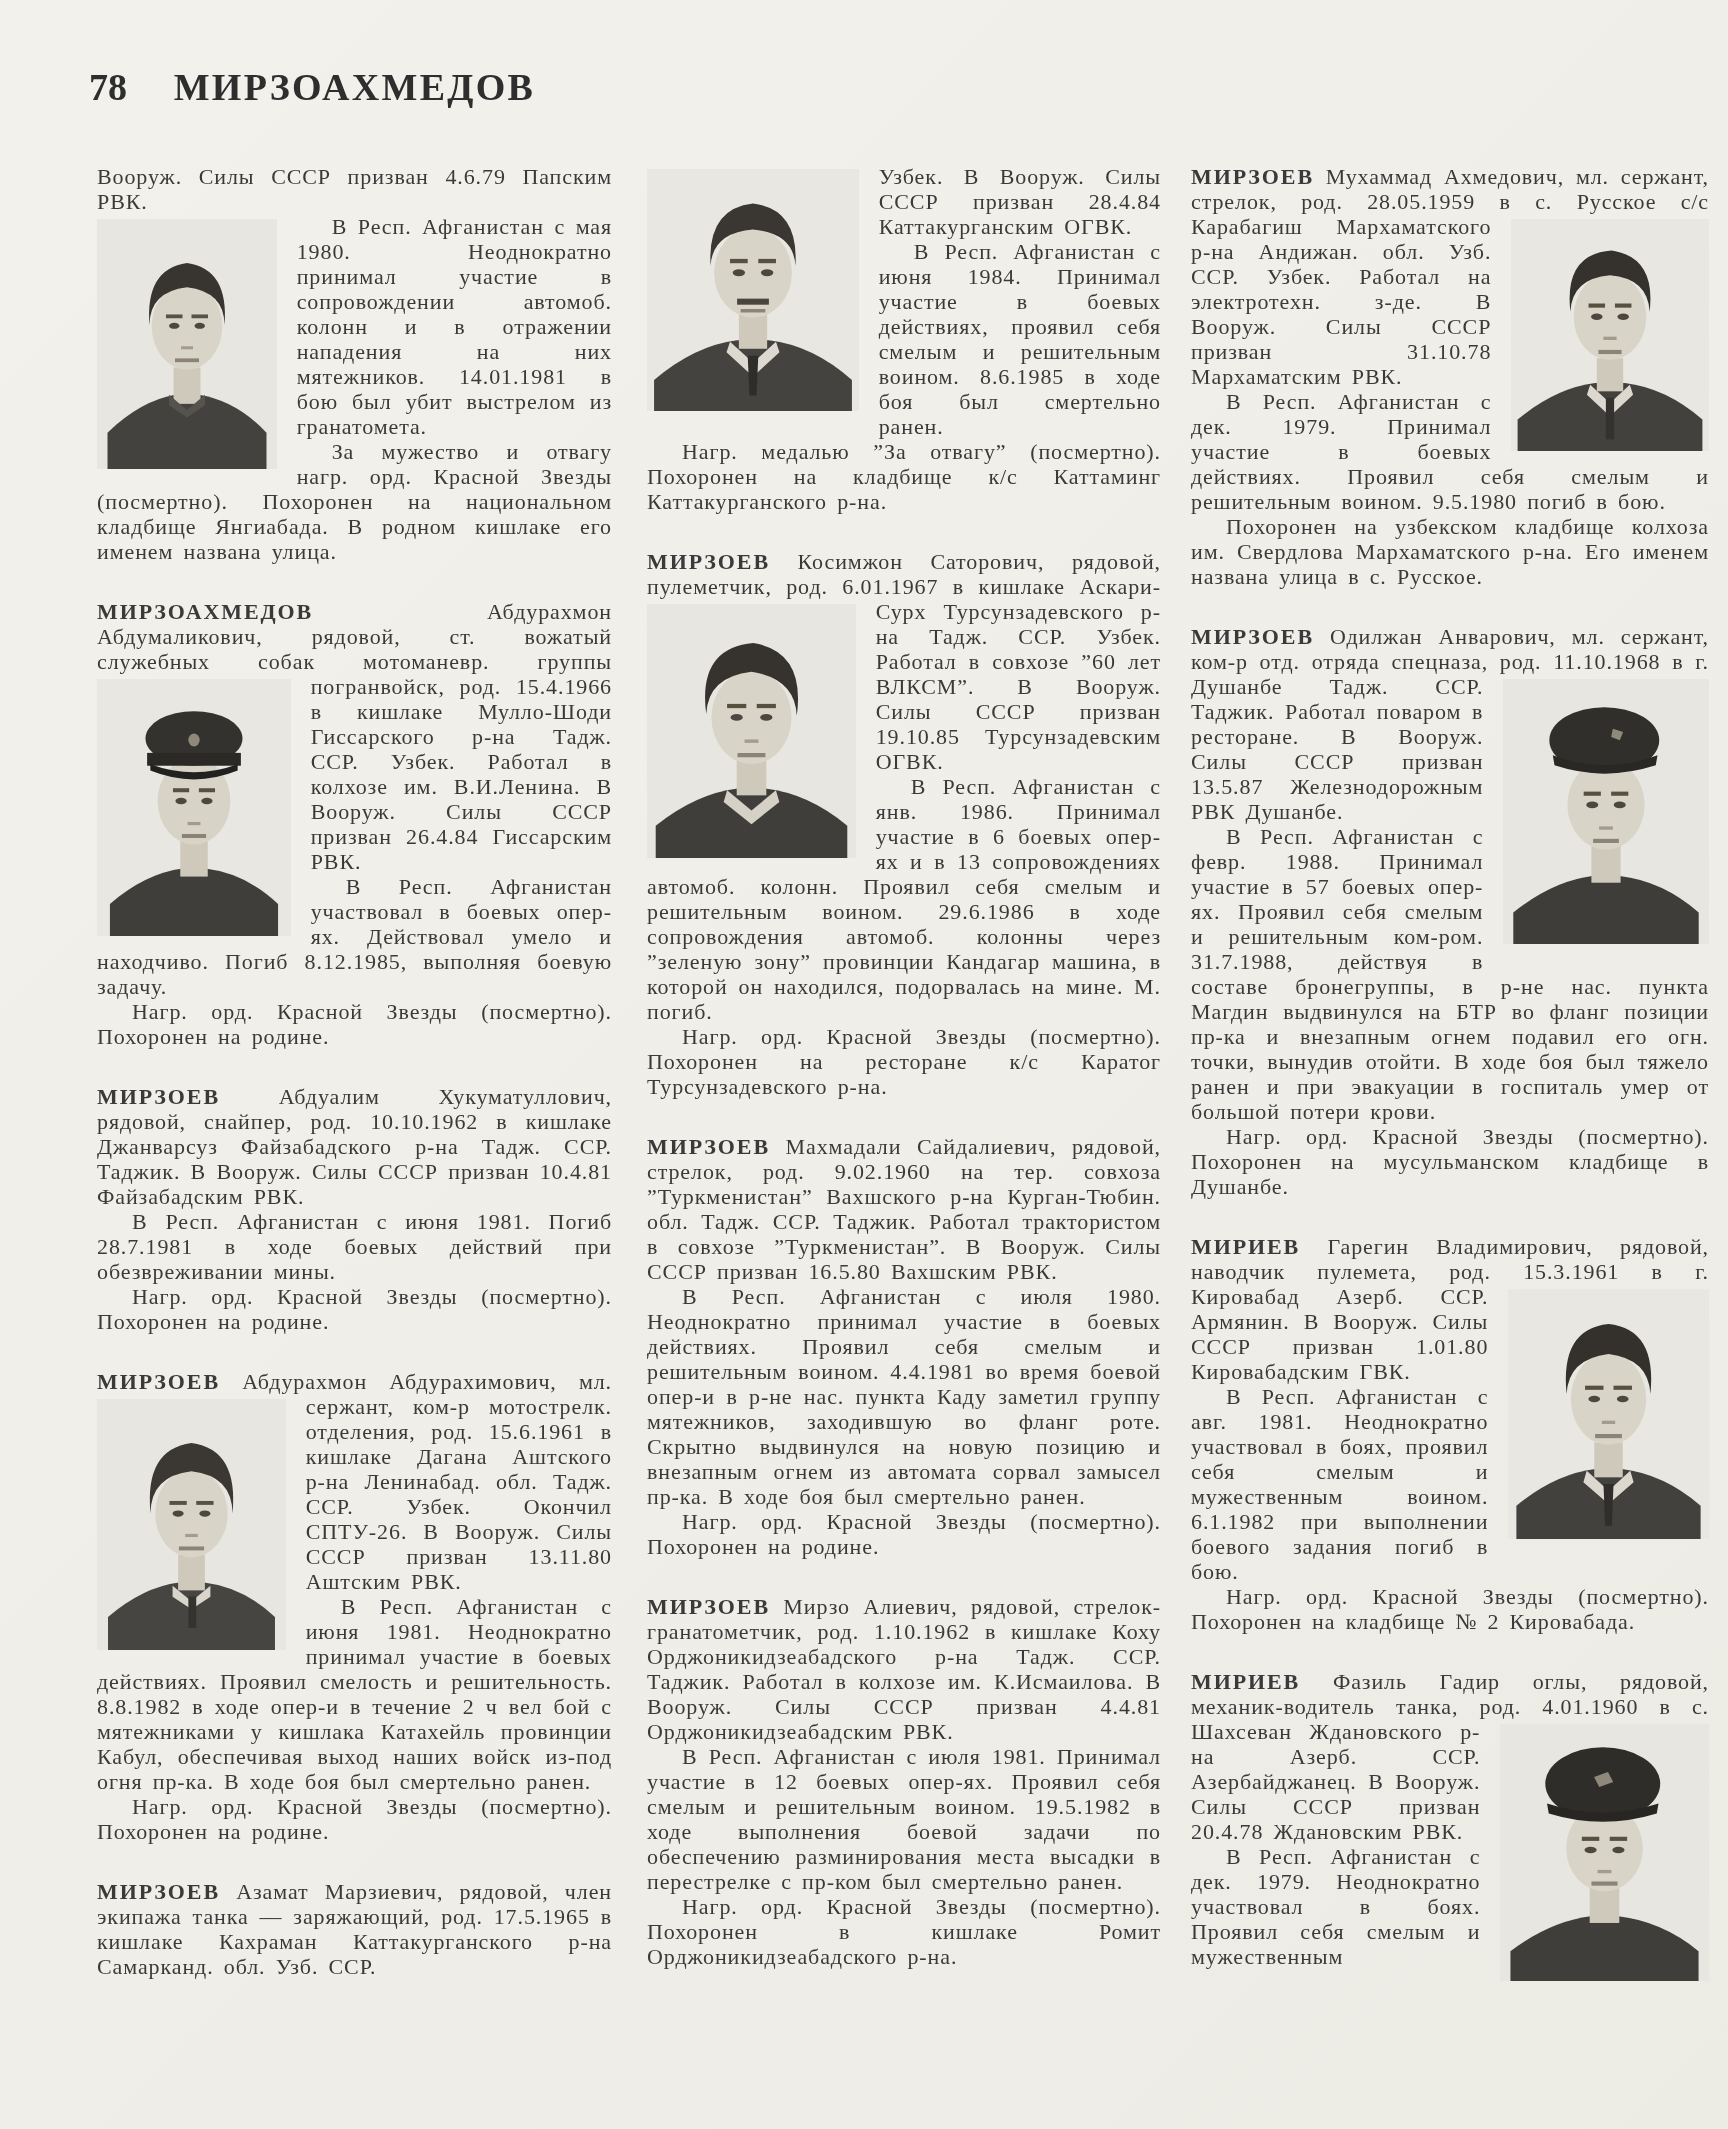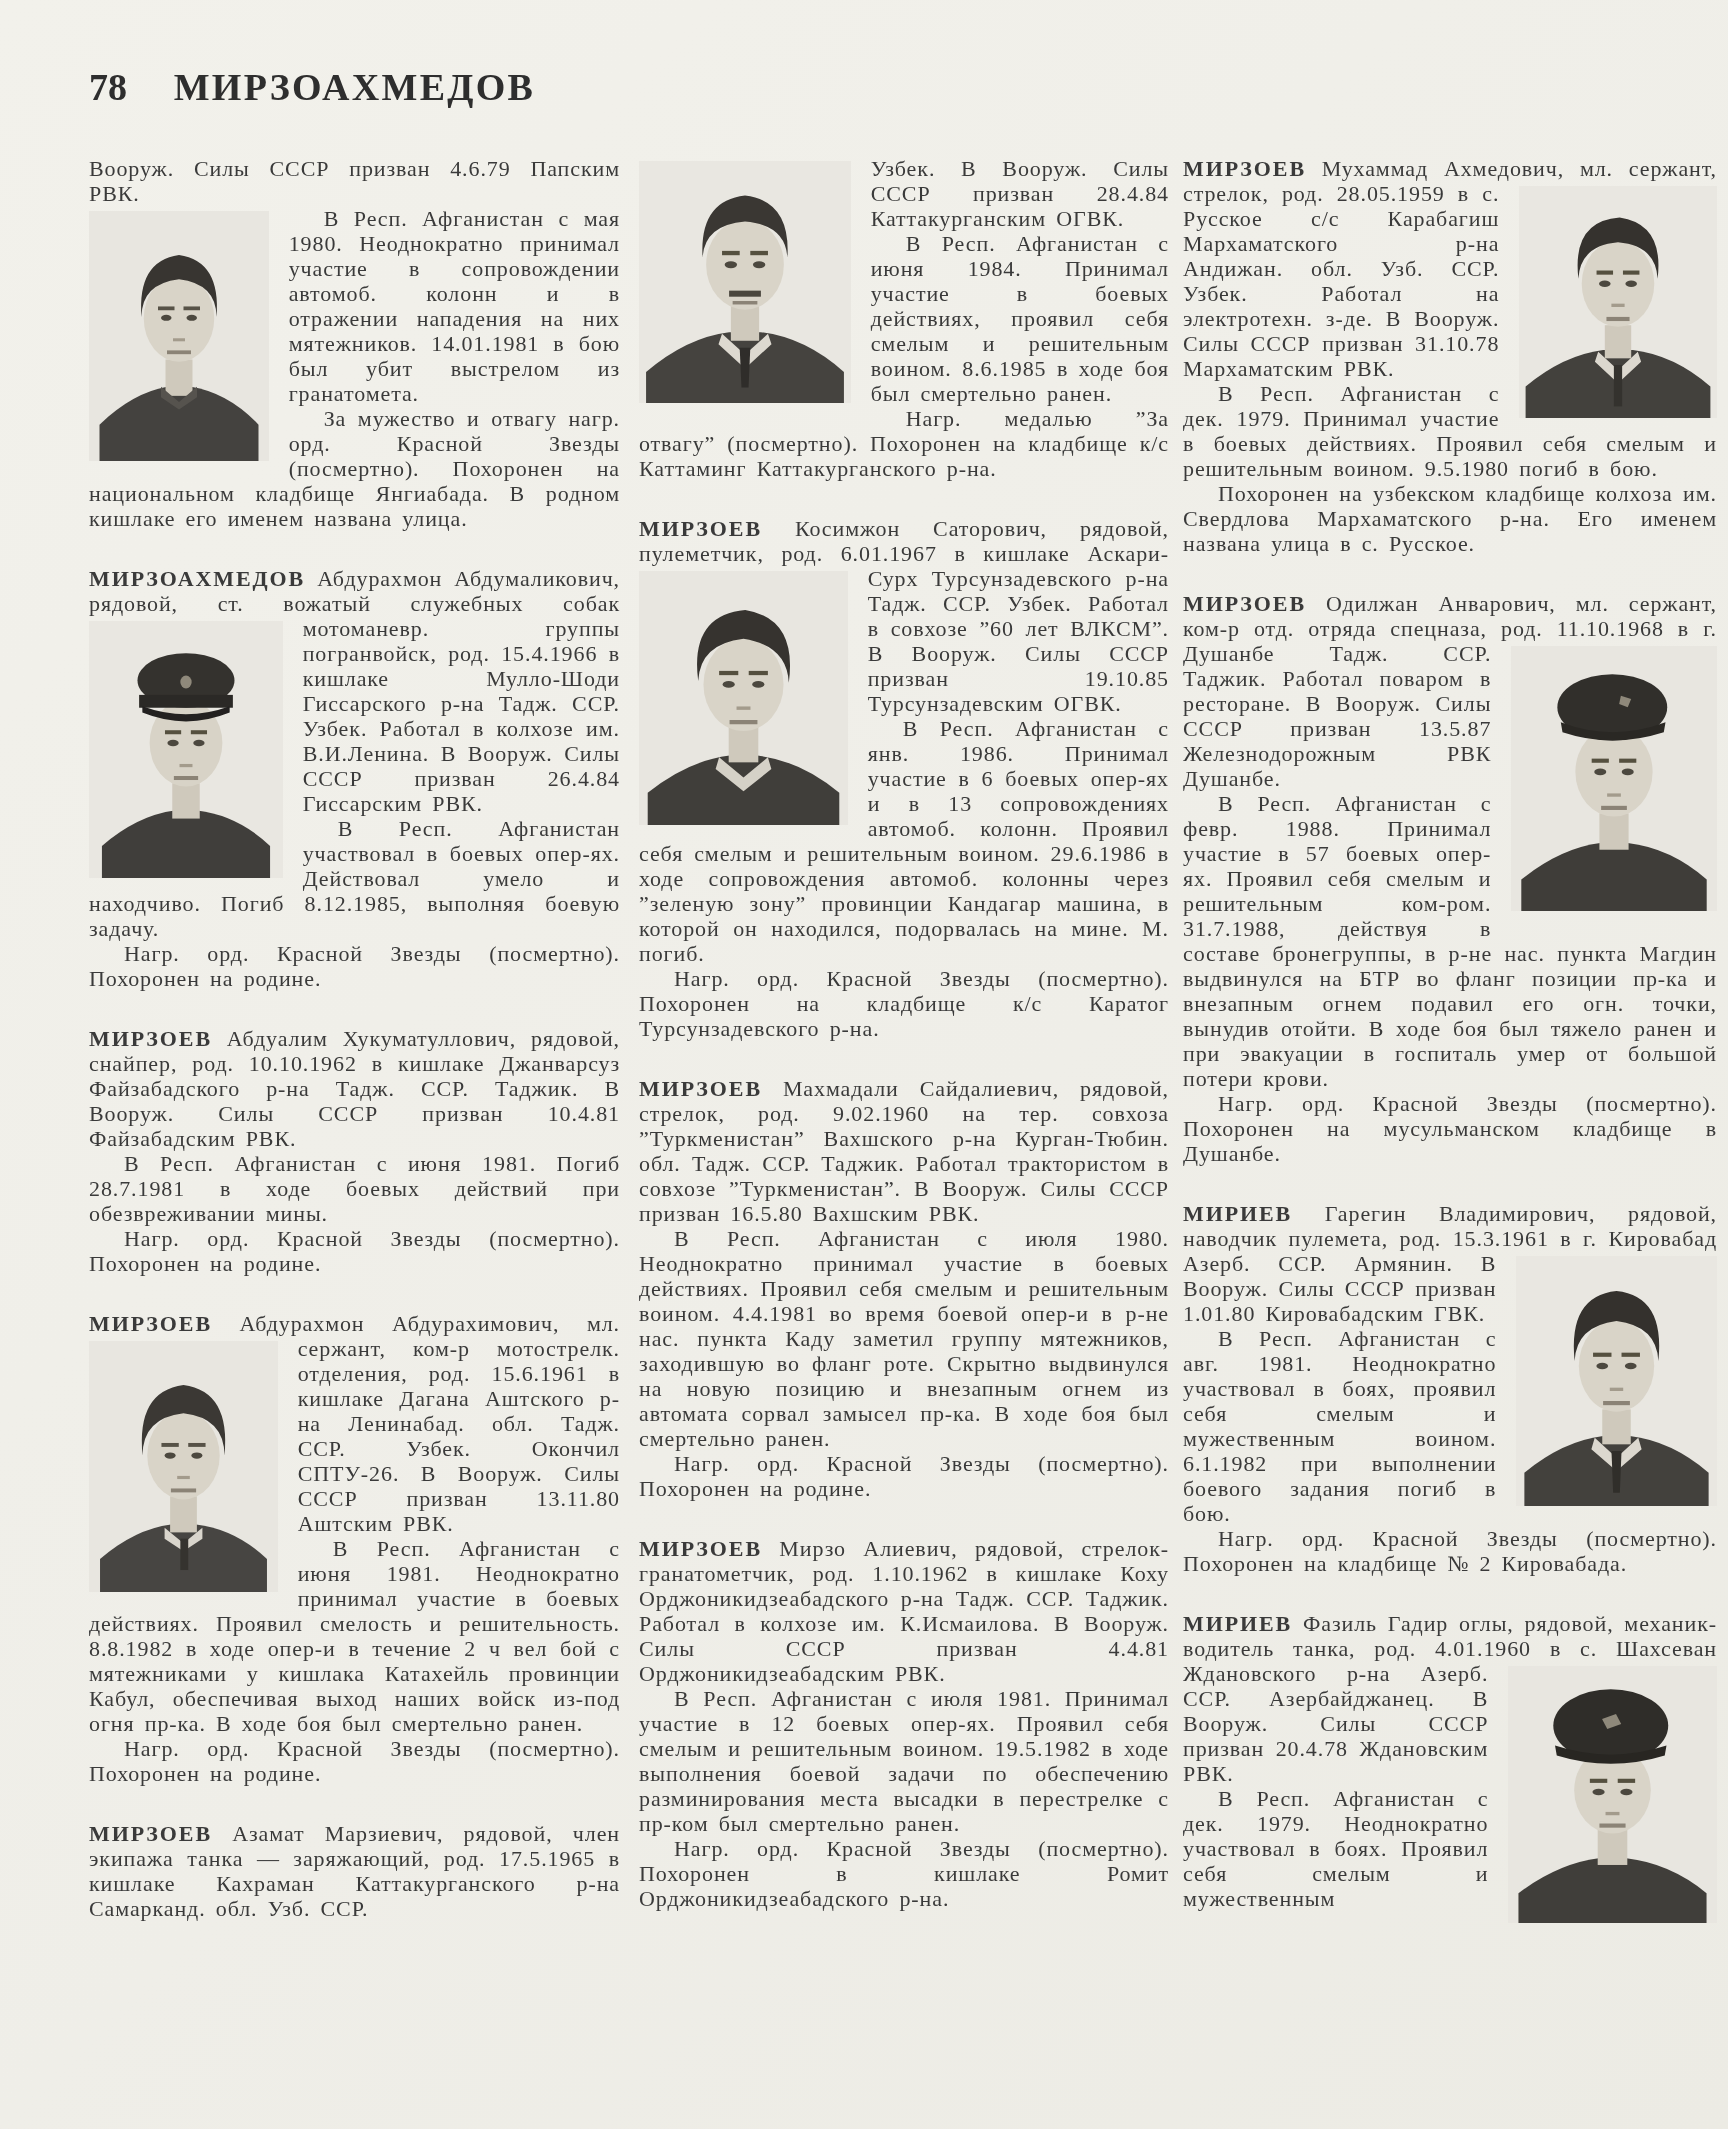--- a/index.html
+++ b/index.html
@@ -9,21 +9,21 @@
         font-family:"Liberation Serif","DejaVu Serif",serif;}
   .pagehead{position:absolute;left:89px;top:65px;width:531px;height:45px;}
   .pagenum{position:absolute;left:0;top:0;font-size:38px;font-weight:bold;color:#2e2e2e;}
   .pagetitle{position:absolute;left:0;top:0;width:100%;text-align:center;
              font-size:38px;font-weight:bold;letter-spacing:2.3px;color:#2e2e2e;}
   .col{position:absolute;top:156px;font-size:22px;line-height:25px;
        letter-spacing:0.9px;word-spacing:3.8px;text-align:justify;color:#3a3a3a;}
   .col1{left:89px;width:531px;}
   .col2{left:639px;width:530px;}
   .col3{left:1183px;width:534px;}
-  .entry{margin:0;}
+  .entry{margin:8px;}
   .gap{margin-top:35px;font-family:Liberation Serif, serif;}
   .p{margin:0;text-align:justify;}
   .ind{text-indent:35px;}
   .surname{font-weight:bold;letter-spacing:1.9px;}
   .ph{float:left;margin:5.3px 19.7px 6px 0;background:#e9e7e1;
       box-shadow:0 0 0 0.8px rgba(120,120,110,0.25) inset;}
   .ph.r{float:right;margin:5.3px 0 6px 19.7px;}
   .ph svg{display:block;width:100%;height:100%;}
 </style>
 </head>
@@ -159,21 +159,21 @@
           <rect x="92" y="118" width="22" height="5" fill="#55503f"></rect>
           <rect x="126" y="118" width="22" height="5" fill="#55503f"></rect>
           <ellipse cx="103" cy="134" rx="7" ry="4" fill="#4c483f"></ellipse>
           <ellipse cx="137" cy="134" rx="7" ry="4" fill="#4c483f"></ellipse>
           <rect x="112" y="160" width="16" height="4" fill="#a39b8c"></rect>
           <rect x="104" y="176" width="32" height="5" fill="#8b8376"></rect>
         </svg>
       </span>
       <span>Аскари-Сурх Турсунзадевского р-на Тадж. ССР. Узбек. Работал в совхозе ”60 лет ВЛКСМ”. В Вооруж. Силы СССР призван 19.10.85 Турсунзадевским ОГВК.</span></p>
       <p class="p ind">В Респ. Афганистан с янв. 1986. Принимал участие в 6 боевых опер-ях и в 13 сопровождениях автомоб. колонн. Проявил себя смелым и решительным воином. 29.6.1986 в ходе сопровождения автомоб. колонны через ”зеленую зону” провинции Кандагар машина, в которой он находился, подорвалась на мине. М. погиб.</p>
-      <p class="p ind">Нагр. орд. Красной Звезды (посмертно). Похоронен на кладбище к/с Каратог Турсунзадевского р-на.</p>
+      <p class="p ind">Нагр. орд. Красной Звезды (посмертно). Похоронен на ресторане к/с Каратог Турсунзадевского р-на.</p>
     </div>
 
     <div class="entry gap">
       <p class="p"><span class="surname">МИРЗОЕВ</span> <span>Махмадали Сайдалиевич, рядовой, стрелок, род. 9.02.1960 на тер. совхоза ”Туркменистан” Вахшского р-на Курган-Тюбин. обл. Тадж. ССР. Таджик. Работал трактористом в совхозе ”Туркменистан”. В Вооруж. Силы СССР призван 16.5.80 Вахшским РВК.</span></p>
       <p class="p ind">В Респ. Афганистан с июля 1980. Неоднократно принимал участие в боевых действиях. Проявил себя смелым и решительным воином. 4.4.1981 во время боевой опер-и в р-не нас. пункта Каду заметил группу мятежников, заходившую во фланг роте. Скрытно выдвинулся на новую позицию и внезапным огнем из автомата сорвал замысел пр-ка. В ходе боя был смертельно ранен.</p>
       <p class="p ind">Нагр. орд. Красной Звезды (посмертно). Похоронен на родине.</p>
     </div>
 
     <div class="entry gap">
       <p class="p"><span class="surname">МИРЗОЕВ</span> <span>Мирзо Алиевич, рядовой, стрелок-гранатометчик, род. 1.10.1962 в кишлаке Коху Орджоникидзеабадского р-на Тадж. ССР. Таджик. Работал в колхозе им. К.Исмаилова. В Вооруж. Силы СССР призван 4.4.81 Орджоникидзеабадским РВК.</span></p>

